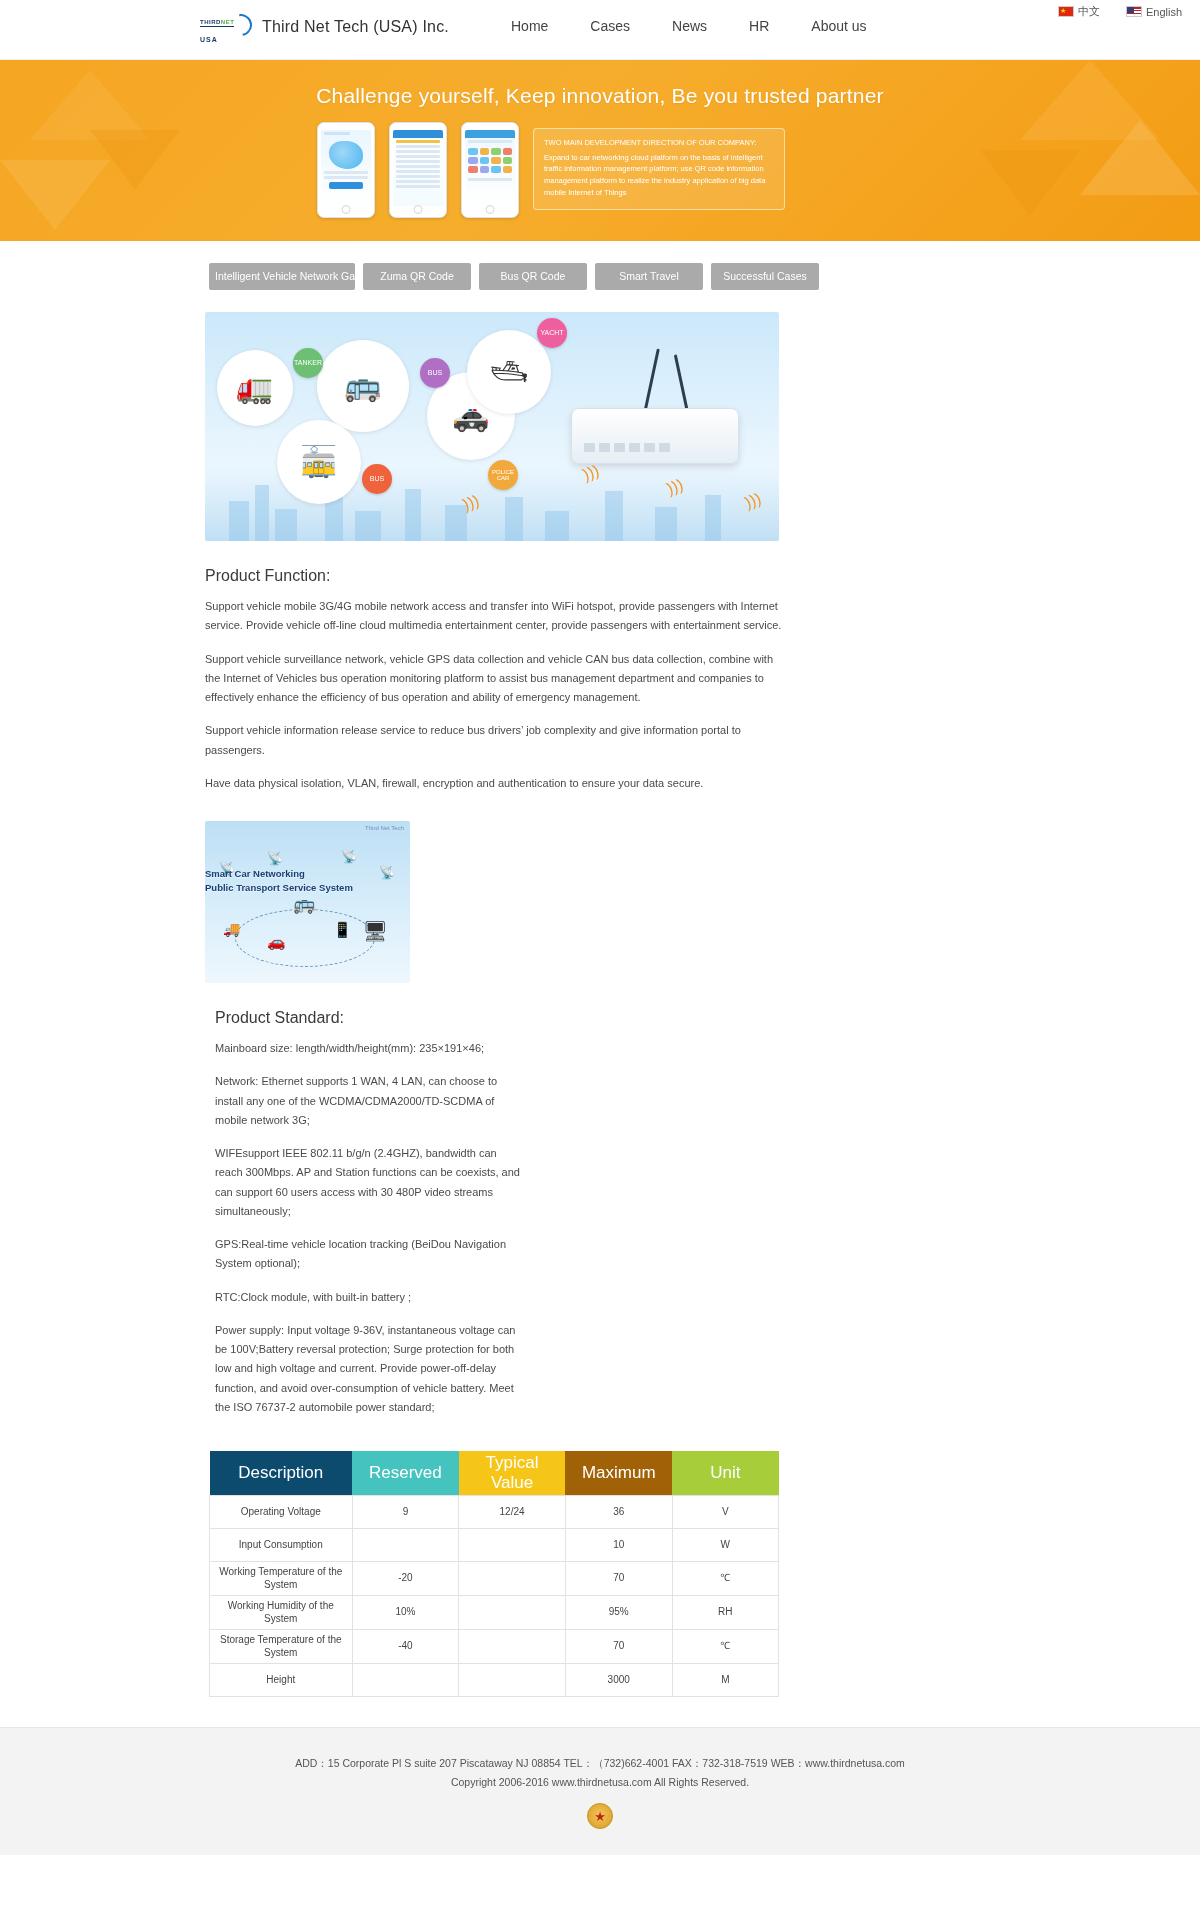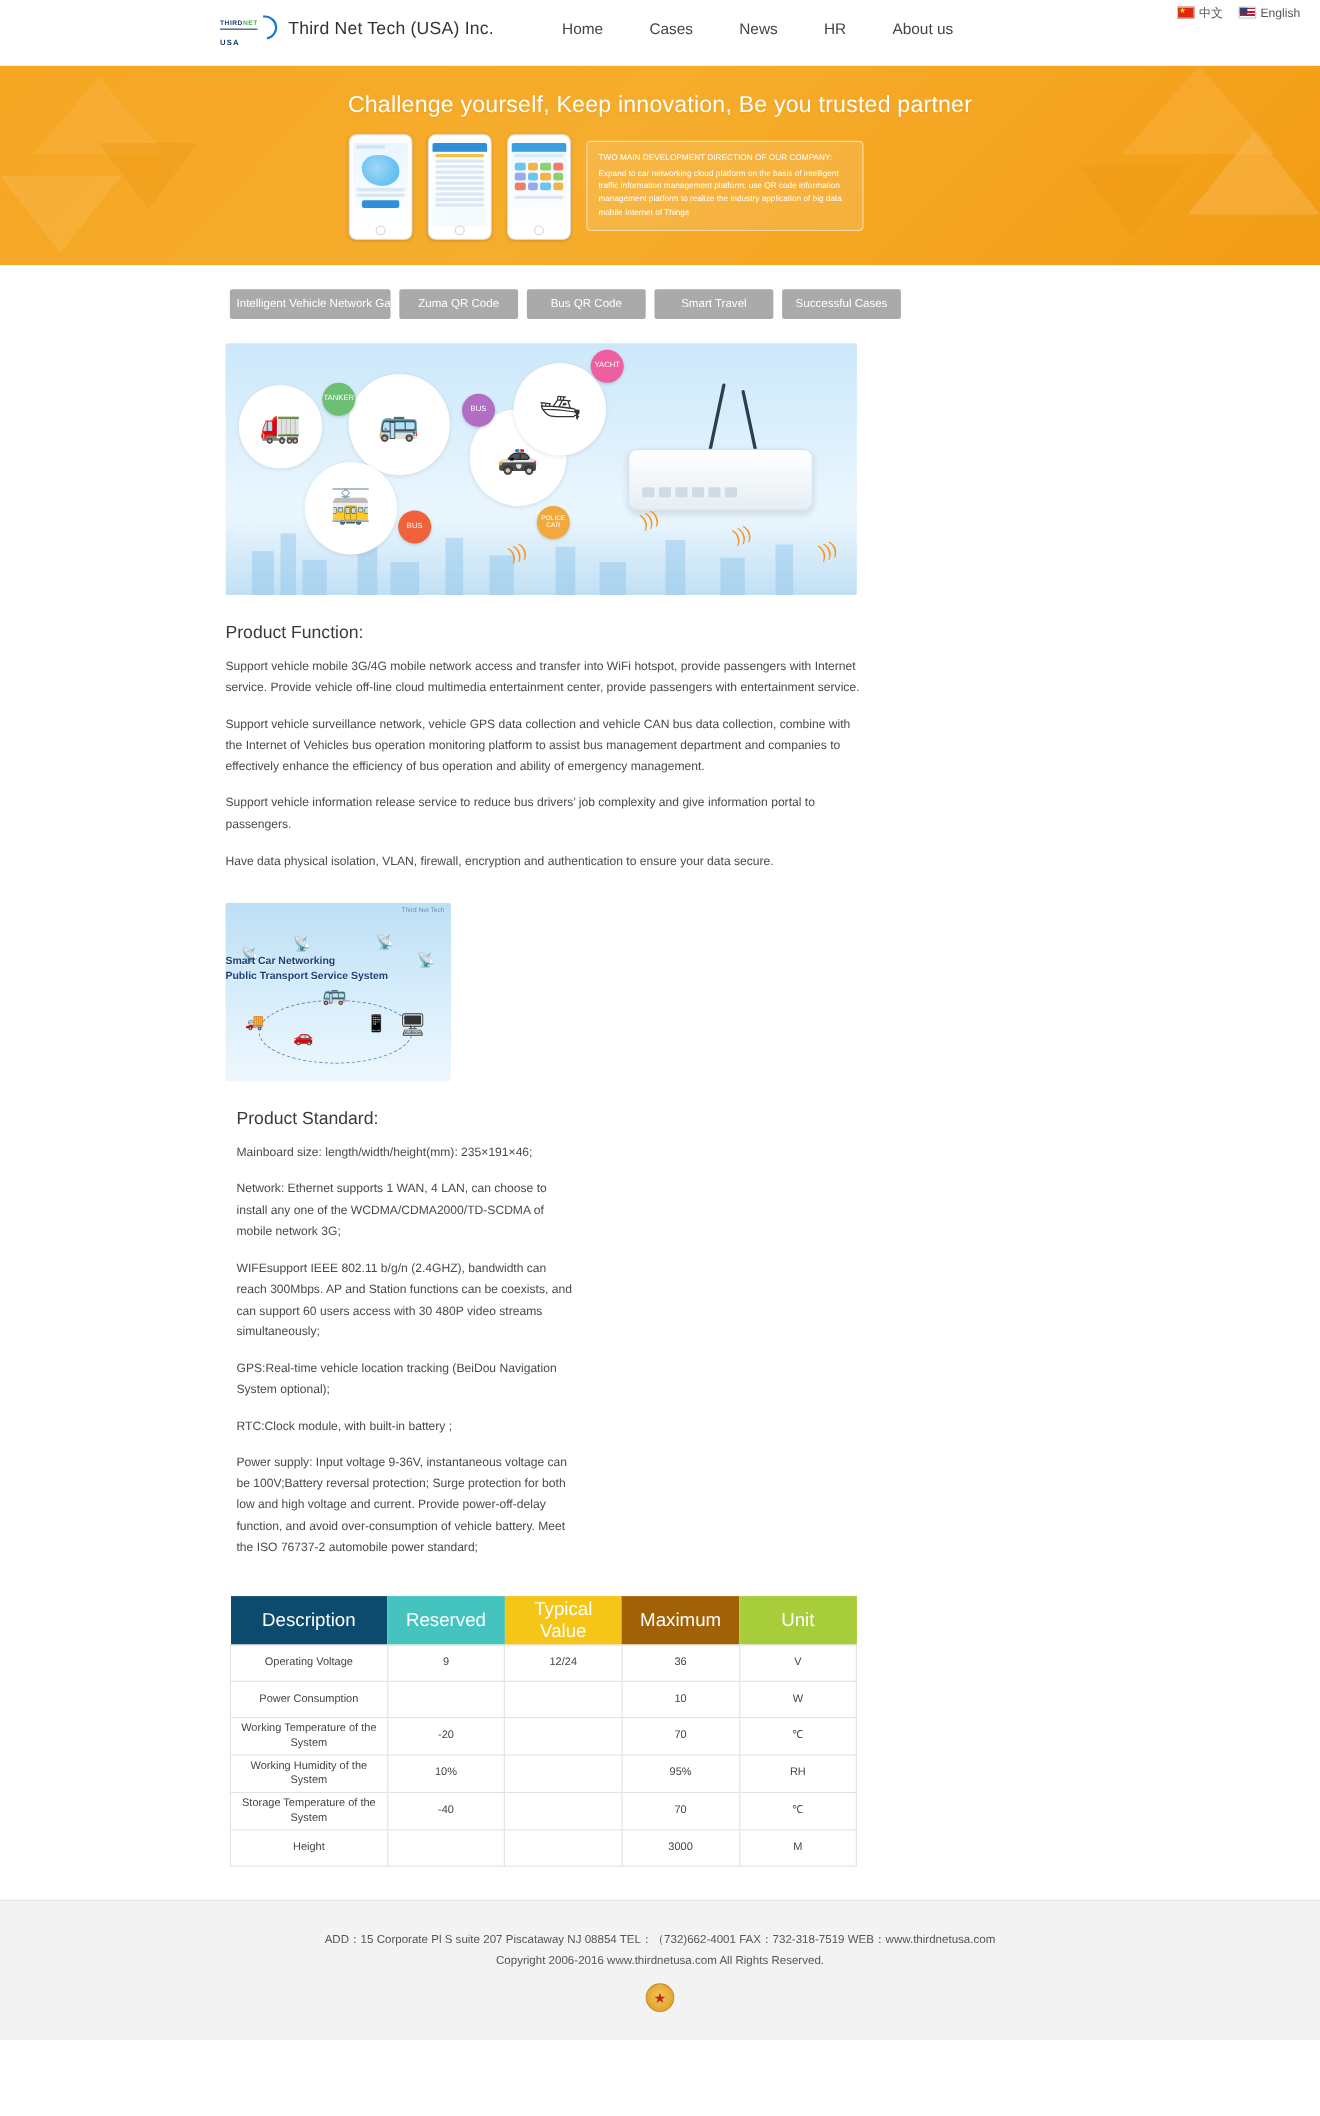--- a/index.html
+++ b/index.html
@@ -17,21 +17,21 @@
     position: relative;
     height: 60px;
     background: #ffffff;
     border-bottom: 1px solid #f0f0f0;
   }
   .lang-bar {
     position: absolute;
     top: 4px;
     right: 18px;
     display: flex;
-    gap: 14px;
+    gap: 26px;
     align-items: center;
     font-size: 11px;
     color: #555;
   }
   .lang-item { display: flex; align-items: center; gap: 4px; cursor: pointer; }
   .flag {
     width: 16px; height: 11px; display: inline-block; position: relative;
     border: 1px solid #ccc;
   }
   .flag-cn { background: #de2910; }
@@ -530,21 +530,21 @@
     </thead>
     <tbody>
       <tr>
         <td>Operating Voltage</td>
         <td>9</td>
         <td>12/24</td>
         <td>36</td>
         <td>V</td>
       </tr>
       <tr>
-        <td>Power Consumption</td>
+        <td>Input Consumption</td>
         <td></td>
         <td></td>
         <td>10</td>
         <td>W</td>
       </tr>
       <tr>
         <td>Working Temperature of the System</td>
         <td>-20</td>
         <td></td>
         <td>70</td>

